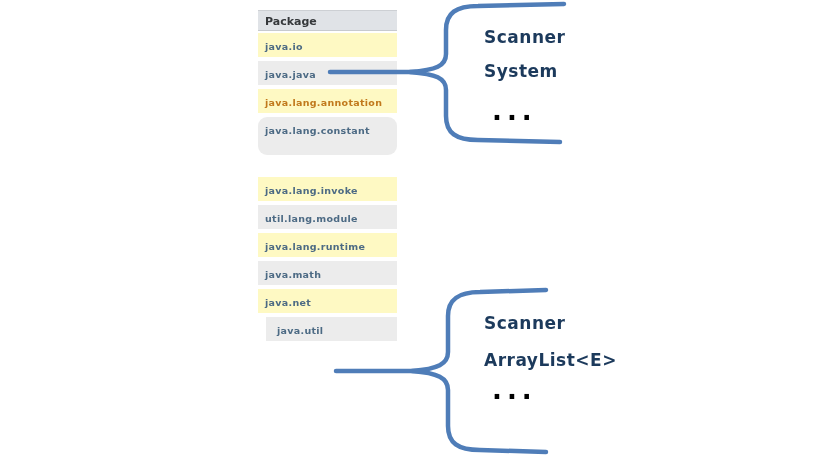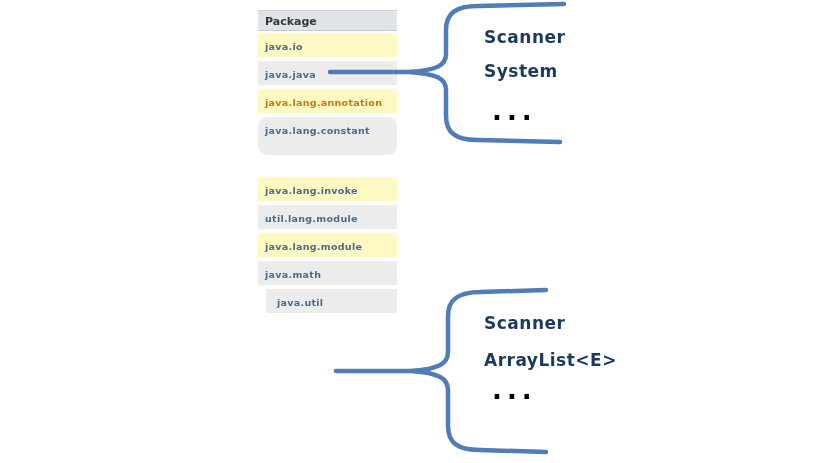--- a/index.html
+++ b/index.html
@@ -86,24 +86,27 @@
       <div class="row shaded tall">
     <span class="row-label">java.lang.constant</span>
   </div>
       <div class="row">
     <span class="row-label">java.lang.invoke</span>
   </div>
       <div class="row shaded">
     <span class="row-label">util.lang.module</span>
   </div>
       <div class="row">
-    <span class="row-label">java.lang.module</span>
+    <span class="row-label">java.lang.runtime</span>
   </div>
       <div class="row shaded">
     <span class="row-label">java.math</span>
+  </div>
+      <div class="row">
+    <span class="row-label">java.net</span>
   </div>
       <div class="row shaded indent">
     <span class="row-label">java.util</span>
   </div>
     </div>
 </div>
 
 <svg class="overlay" viewBox="0 0 840 463" xmlns="http://www.w3.org/2000/svg">
 
   <path class="brace" d="M330 72 H416"></path>

